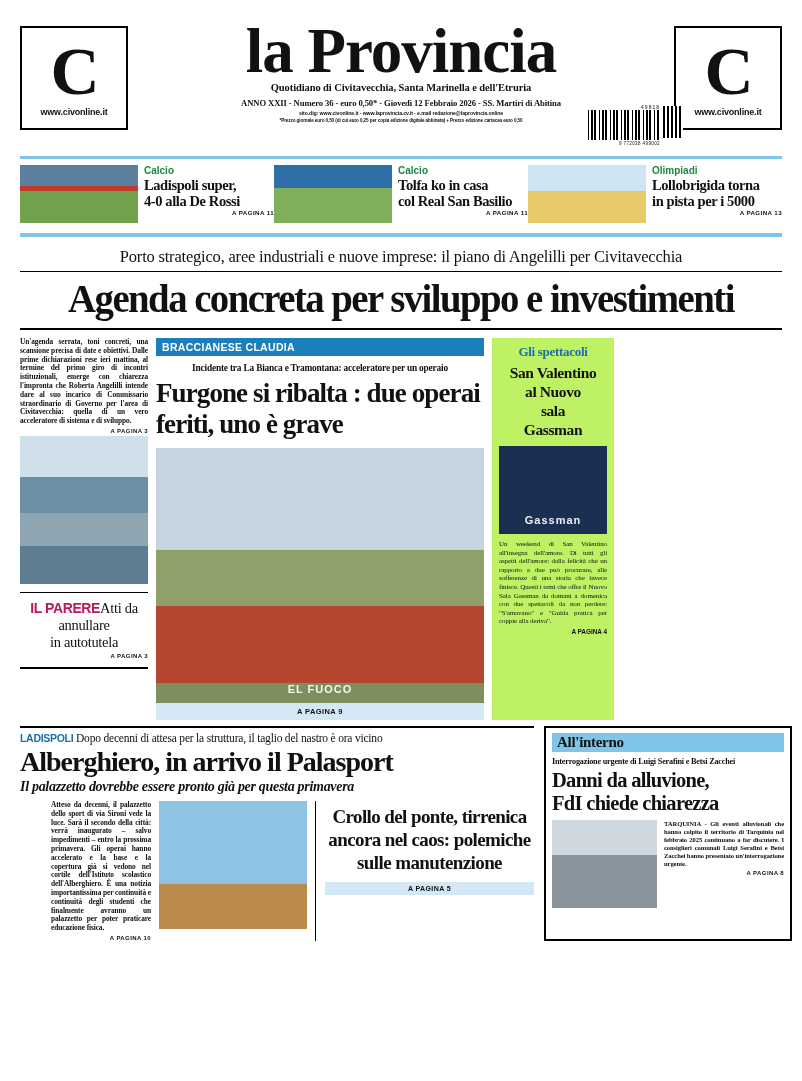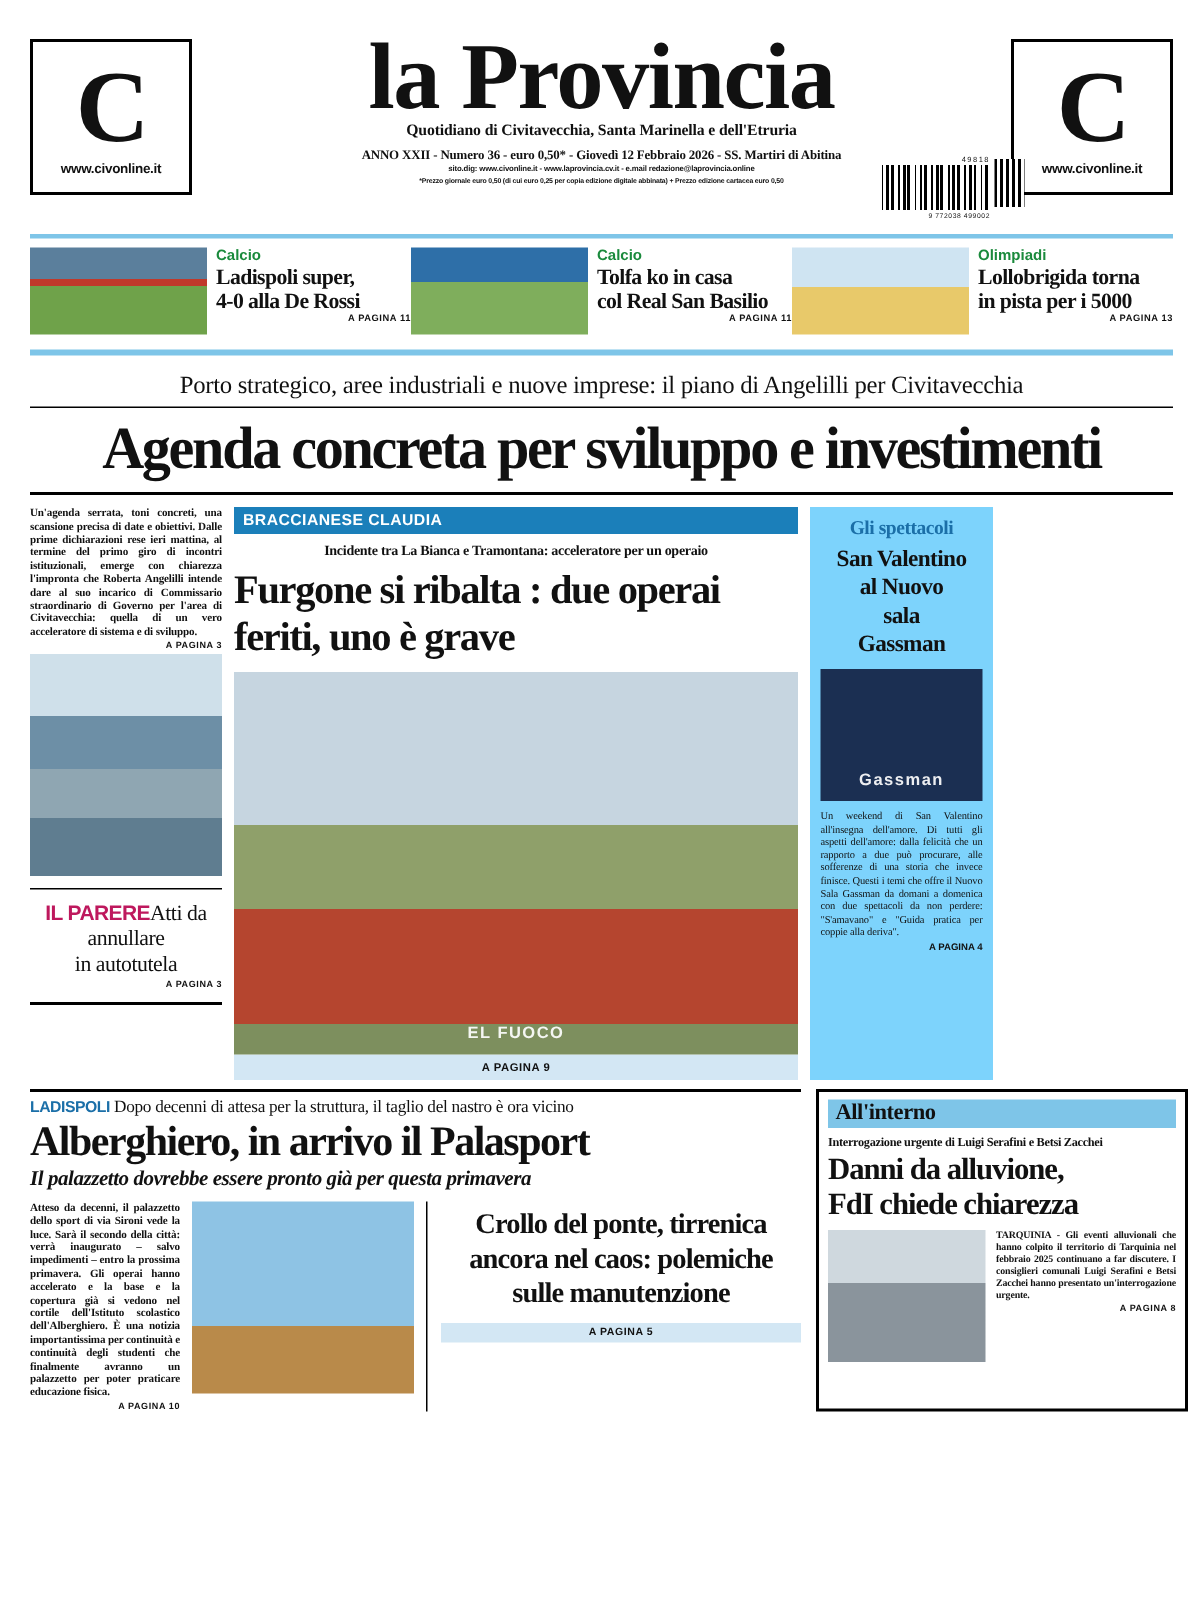--- a/index.html
+++ b/index.html
@@ -59,21 +59,21 @@
   .lead-head{
     text-align:center;font-family:"Liberation Serif",serif;font-weight:700;
     font-size:40px;line-height:42px;letter-spacing:-1.6px;margin:6px 20px 0 20px;
     transform:scaleX(0.97);transform-origin:center;
   }
   .thick-rule{height:2px;background:#000;margin:8px 20px 0 20px;}
 
   
   .main{display:flex;margin:8px 20px 0 20px;gap:8px;}
   .col-left{width:128px;flex:none;}
-  .col-center{width:376px;flex:none;}
+  .col-center{width:328px;flex:none;}
   .col-right{width:122px;flex:none;}
 
   .body-txt{
     font-family:"Liberation Serif",serif;font-size:7.4px;line-height:8.8px;
     text-align:justify;font-weight:700;letter-spacing:-0.1px;
   }
   .apag-r{font-family:"Liberation Sans",sans-serif;font-weight:700;font-size:6px;text-align:right;letter-spacing:0.4px;margin-top:2px;}
 
   .left-photo{width:100%;height:148px;margin-top:2px;}
   .hr-blk{height:1px;background:#000;margin:8px 0 0 0;}
@@ -93,38 +93,38 @@
   }
   .c-over{text-align:center;font-family:"Liberation Serif",serif;font-weight:700;font-size:9.4px;margin-top:7px;letter-spacing:-0.2px;}
   .c-head{
     font-family:"Liberation Serif",serif;font-weight:700;
     font-size:27px;line-height:31px;letter-spacing:-0.9px;margin-top:5px;
   }
   .c-photo{width:100%;height:255px;margin-top:8px;position:relative;overflow:hidden;}
   .cap-bar{background:#d3e7f4;text-align:center;font-family:"Liberation Sans",sans-serif;font-weight:700;font-size:7.5px;padding:4px 0;letter-spacing:0.4px;}
 
   
-  .col-right{background:#7dd3fc;padding:6px 7px 8px 7px;box-sizing:border-box;width:122px;}
+  .col-right{background:#bef264;padding:6px 7px 8px 7px;box-sizing:border-box;width:122px;}
   .r-kick{text-align:center;font-family:"Liberation Serif",serif;font-weight:700;color:#1b6fa8;font-size:13px;letter-spacing:-0.3px;}
   .r-head{text-align:center;font-family:"Liberation Serif",serif;font-weight:700;font-size:15.5px;line-height:19px;letter-spacing:-0.4px;margin-top:3px;}
   .r-photo{width:100%;height:88px;margin-top:7px;position:relative;overflow:hidden;}
   .r-body{font-family:"Liberation Serif",serif;font-size:7px;line-height:8.6px;text-align:justify;margin-top:6px;letter-spacing:-0.1px;}
   .r-apag{font-family:"Liberation Sans",sans-serif;font-weight:700;font-size:6.4px;text-align:right;margin-top:2px;}
 
   
   .bottom{display:flex;margin:6px 20px 0 20px;gap:10px;}
   .b-left{width:514px;flex:none;}
   .b-right{width:248px;flex:none;border:2px solid #000;box-sizing:border-box;padding:5px 6px 6px 6px;}
   .bl-rule{height:2px;background:#000;}
   .b-kicker{font-family:"Liberation Serif",serif;font-size:11.5px;margin-top:4px;letter-spacing:-0.2px;}
   .b-tag{font-family:"Liberation Sans",sans-serif;font-weight:700;color:#1b6fa8;font-size:10.5px;letter-spacing:-0.3px;}
   .b-head{font-family:"Liberation Serif",serif;font-weight:700;font-size:28px;line-height:31px;letter-spacing:-1px;margin-top:2px;}
   .b-sub{font-family:"Liberation Serif",serif;font-style:italic;font-weight:700;font-size:14px;margin-top:2px;letter-spacing:-0.3px;}
   .b-cols{display:flex;gap:8px;margin-top:6px;}
-  .bc1{width:100px;flex:none;}
+  .bc1{width:100px;flex:none;margin-left:31px;}
   .bc2{width:148px;flex:none;}
   .bc3{flex:1;border-left:1px solid #000;padding-left:9px;}
   .bc2-photo{width:100%;height:128px;position:relative;overflow:hidden;}
   .sm-kick{text-align:center;font-family:"Liberation Serif",serif;font-weight:700;color:#1b6fa8;font-size:15px;letter-spacing:-0.3px;margin-top:2px;}
   .sm-head{text-align:center;font-family:"Liberation Serif",serif;font-weight:700;font-size:19px;line-height:23px;letter-spacing:-0.6px;margin-top:4px;}
   .sm-cap{background:#d3e7f4;text-align:center;font-family:"Liberation Sans",sans-serif;font-weight:700;font-size:7px;padding:3px 0;letter-spacing:0.4px;margin-top:8px;}
 
   .ai-bar{background:#7ec5e8;font-family:"Liberation Serif",serif;font-weight:700;font-size:15px;padding:1px 5px;letter-spacing:-0.3px;}
   .ai-over{font-family:"Liberation Serif",serif;font-weight:700;font-size:8.2px;margin-top:5px;letter-spacing:-0.2px;}
   .ai-head{font-family:"Liberation Serif",serif;font-weight:700;font-size:20.5px;line-height:23px;letter-spacing:-0.7px;margin-top:3px;}

